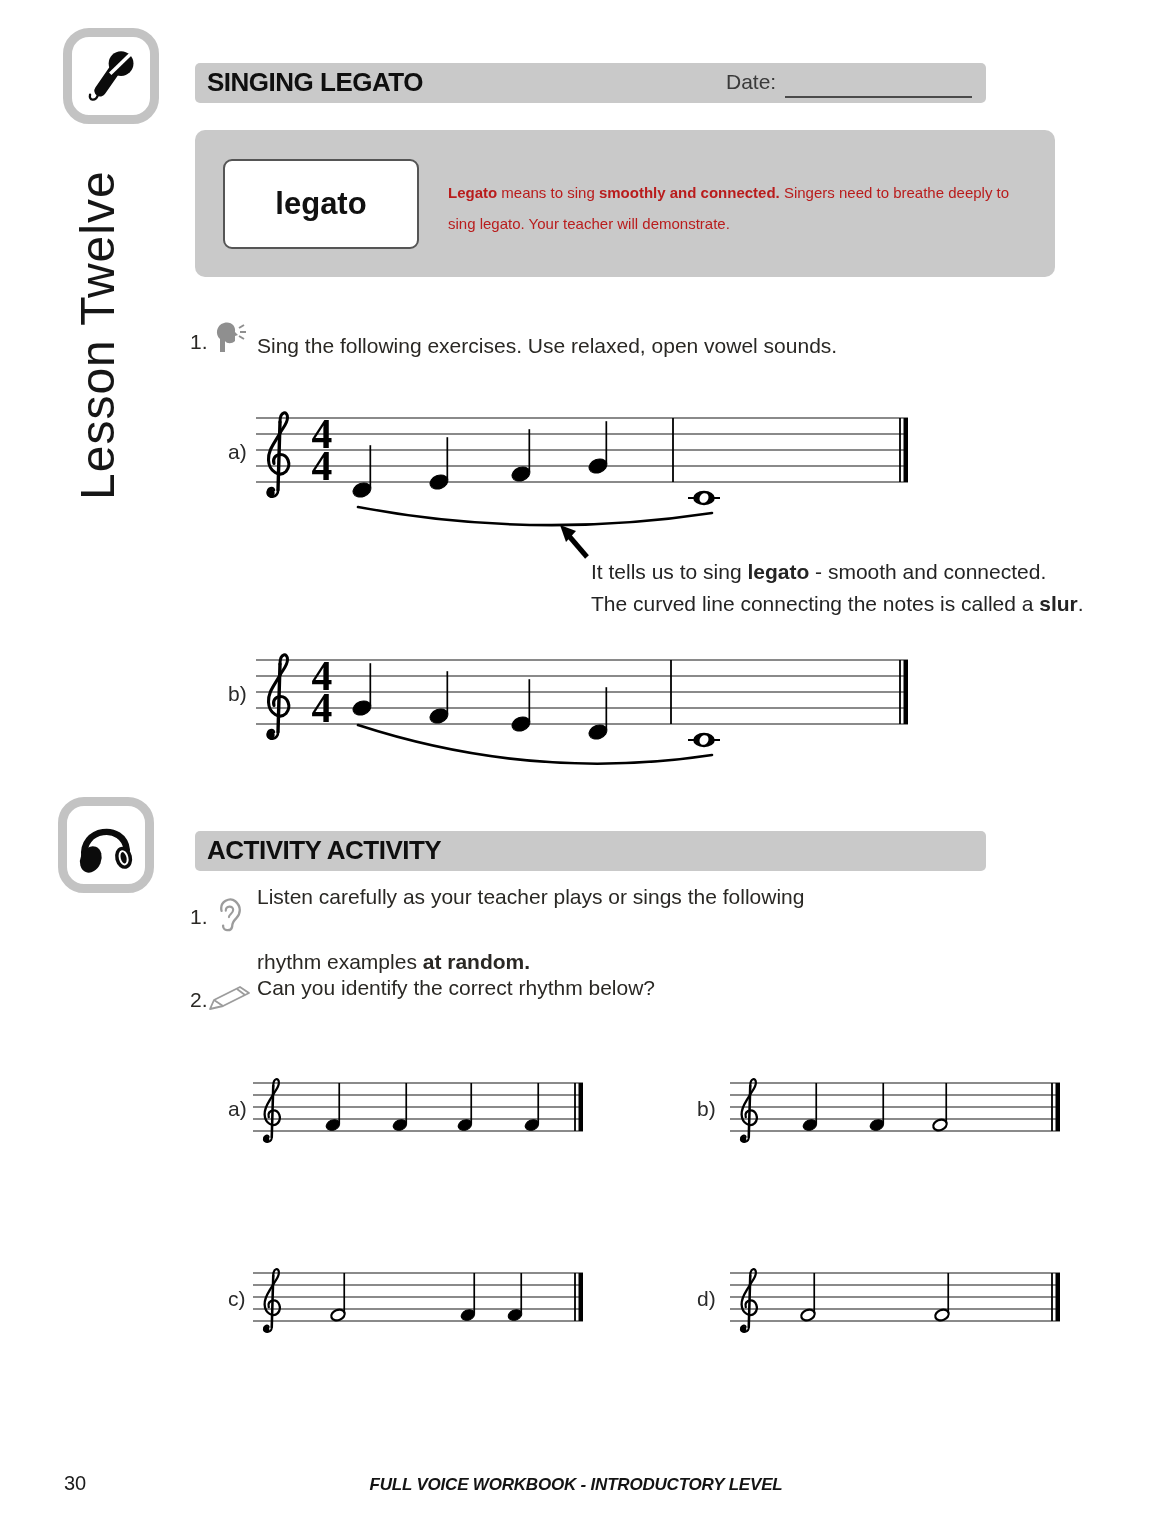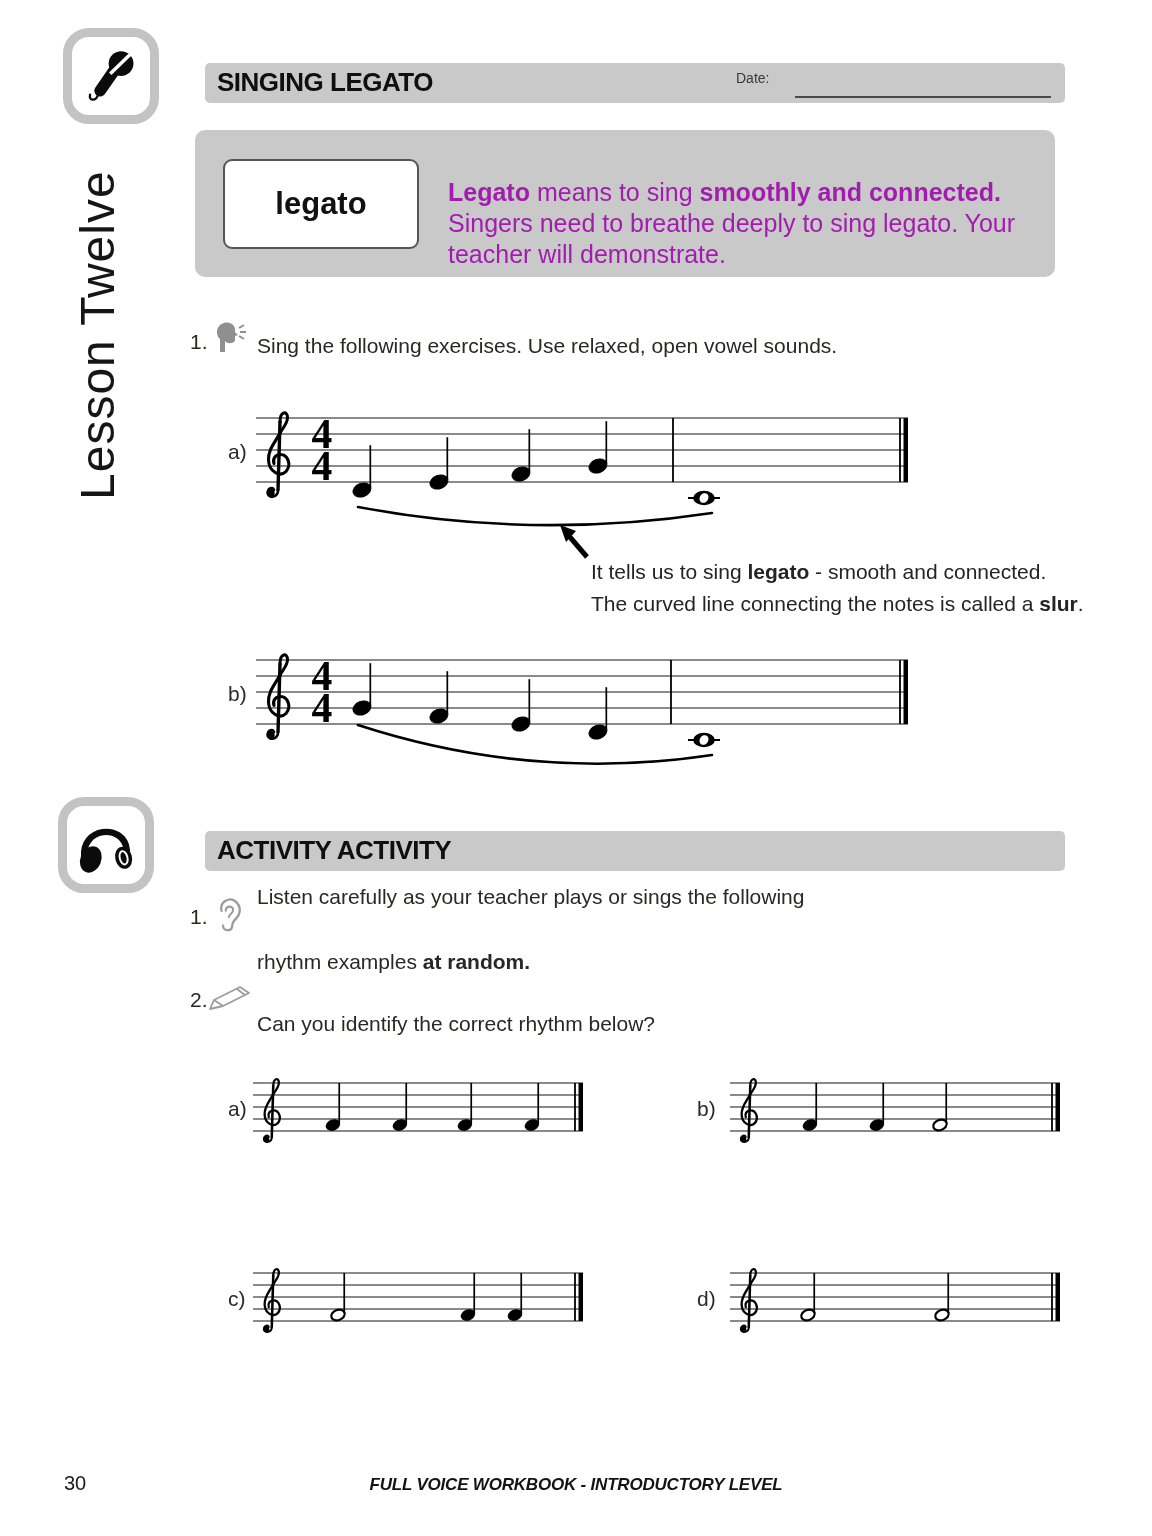--- a/index.html
+++ b/index.html
@@ -3,29 +3,29 @@
 <meta charset="utf-8">
 <style>
   html,body{margin:0;padding:0;background:#ffffff;}
   .page{position:relative;width:1152px;height:1536px;background:#ffffff;overflow:hidden;
         font-family:"Liberation Sans",sans-serif;color:#2a2824;}
   .abs{position:absolute;}
   .icon-tile{position:absolute;width:78px;height:78px;border:9px solid #c3c3c3;border-radius:26px;
              background:#fff;display:flex;align-items:center;justify-content:center;}
   .lesson-vert{position:absolute;left:70px;top:140px;height:360px;writing-mode:vertical-rl;
                transform:rotate(180deg);font-size:48px;color:#161616;letter-spacing:1px;white-space:nowrap;}
-  .graybar{position:absolute;width:860px;height:40px;background:#c9c9c9;border-radius:5px;margin-left:10px;}
+  .graybar{position:absolute;width:791px;height:40px;background:#c9c9c9;border-radius:5px;}
   .bartitle{position:absolute;left:12px;top:4px;font-size:26px;font-weight:700;letter-spacing:-0.5px;color:#0f0f0f;}
-  .datelabel{position:absolute;left:531px;top:7px;font-size:14px;color:#3a3a3a;}
+  .datelabel{position:absolute;left:531px;top:7px;font-size:21px;color:#3a3a3a;}
   .dateline{position:absolute;left:590px;right:14px;top:33px;border-top:2.5px solid #4a4a4a;}
   .panel{position:absolute;left:195px;top:130px;width:860px;height:147px;background:#c9c9c9;border-radius:10px;}
   .termbox{position:absolute;left:28px;top:29px;width:192px;height:86px;background:#fff;
            border:2px solid #555;border-radius:9px;display:flex;align-items:center;justify-content:center;
            font-size:31px;font-weight:700;color:#111;}
-  .deftext{position:absolute;left:253px;top:47px;width:592px;font-size:25px;line-height:31px;color:#a21caf;}
+  .deftext{position:absolute;left:253px;top:47px;width:592px;font-size:15px;line-height:31px;color:#b91c1c;}
   .b{font-weight:700;}
   .itemno{position:absolute;font-size:21px;color:#2a2824;}
   .itemtext{position:absolute;font-size:21px;line-height:31px;color:#2a2824;}
   .staff-block{position:absolute;}
   .staff-label{position:absolute;left:0;font-size:21px;color:#2a2a2a;}
   .staff-svg{position:absolute;overflow:visible;}
   .tsig{font-family:"Liberation Serif",serif;font-weight:700;fill:#000;}
   .slurnote{position:absolute;left:591px;top:556px;font-size:21px;line-height:32px;color:#242424;}
   .footer-page{position:absolute;left:64px;top:1472px;font-size:20px;color:#1c1c1c;}
   .footer-title{position:absolute;left:0;top:1475px;width:100%;text-align:center;font-size:17px;
@@ -166,21 +166,21 @@
     <path d="M10 13 C10 8 17 8 17 12 C17 16 13 16 13 19" fill="none" stroke="#9c9c9c" stroke-width="2" stroke-linecap="round"></path>
   </svg>
   <span class="itemtext" style="left:257px;top:881px;">Listen carefully as your teacher plays or sings the following</span>
   <span class="itemtext" style="left:257px;top:946px;"><span>rhythm examples </span><span class="b">at random.</span></span>
 
   <span class="itemno" style="left:190px;top:988px;">2.</span>
   <svg class="abs" style="left:208px;top:984px;" width="44" height="28" viewBox="0 0 44 26">
     <path d="M2 24 L6 15 L32 2 L41 8 L15 21 Z" fill="#ffffff" stroke="#9c9c9c" stroke-width="1.8" stroke-linejoin="round"></path>
     <path d="M6 15 L15 21 M29 4 L37 10" stroke="#9c9c9c" stroke-width="1.8"></path>
   </svg>
-  <span class="itemtext" style="left:257px;top:1008px;">Can you identify the correct rhythm below?</span>
+  <span class="itemtext" style="left:257px;top:972px;">Can you identify the correct rhythm below?</span>
 
   <div class="staff-block" style="left:228px;top:1069px;width:370px;height:90px;">
     <span class="staff-label" style="top:28px;">a)</span>
     <svg class="staff-svg" style="left:25px;top:0;" width="340" height="85">
         <line x1="0" y1="14" x2="330" y2="14" stroke="#636363" stroke-width="1.3"></line>
         <line x1="0" y1="26" x2="330" y2="26" stroke="#636363" stroke-width="1.3"></line>
         <line x1="0" y1="38" x2="330" y2="38" stroke="#636363" stroke-width="1.3"></line>
         <line x1="0" y1="50" x2="330" y2="50" stroke="#636363" stroke-width="1.3"></line>
         <line x1="0" y1="62" x2="330" y2="62" stroke="#636363" stroke-width="1.3"></line>
         <g transform="translate(0,5) scale(0.75)">

